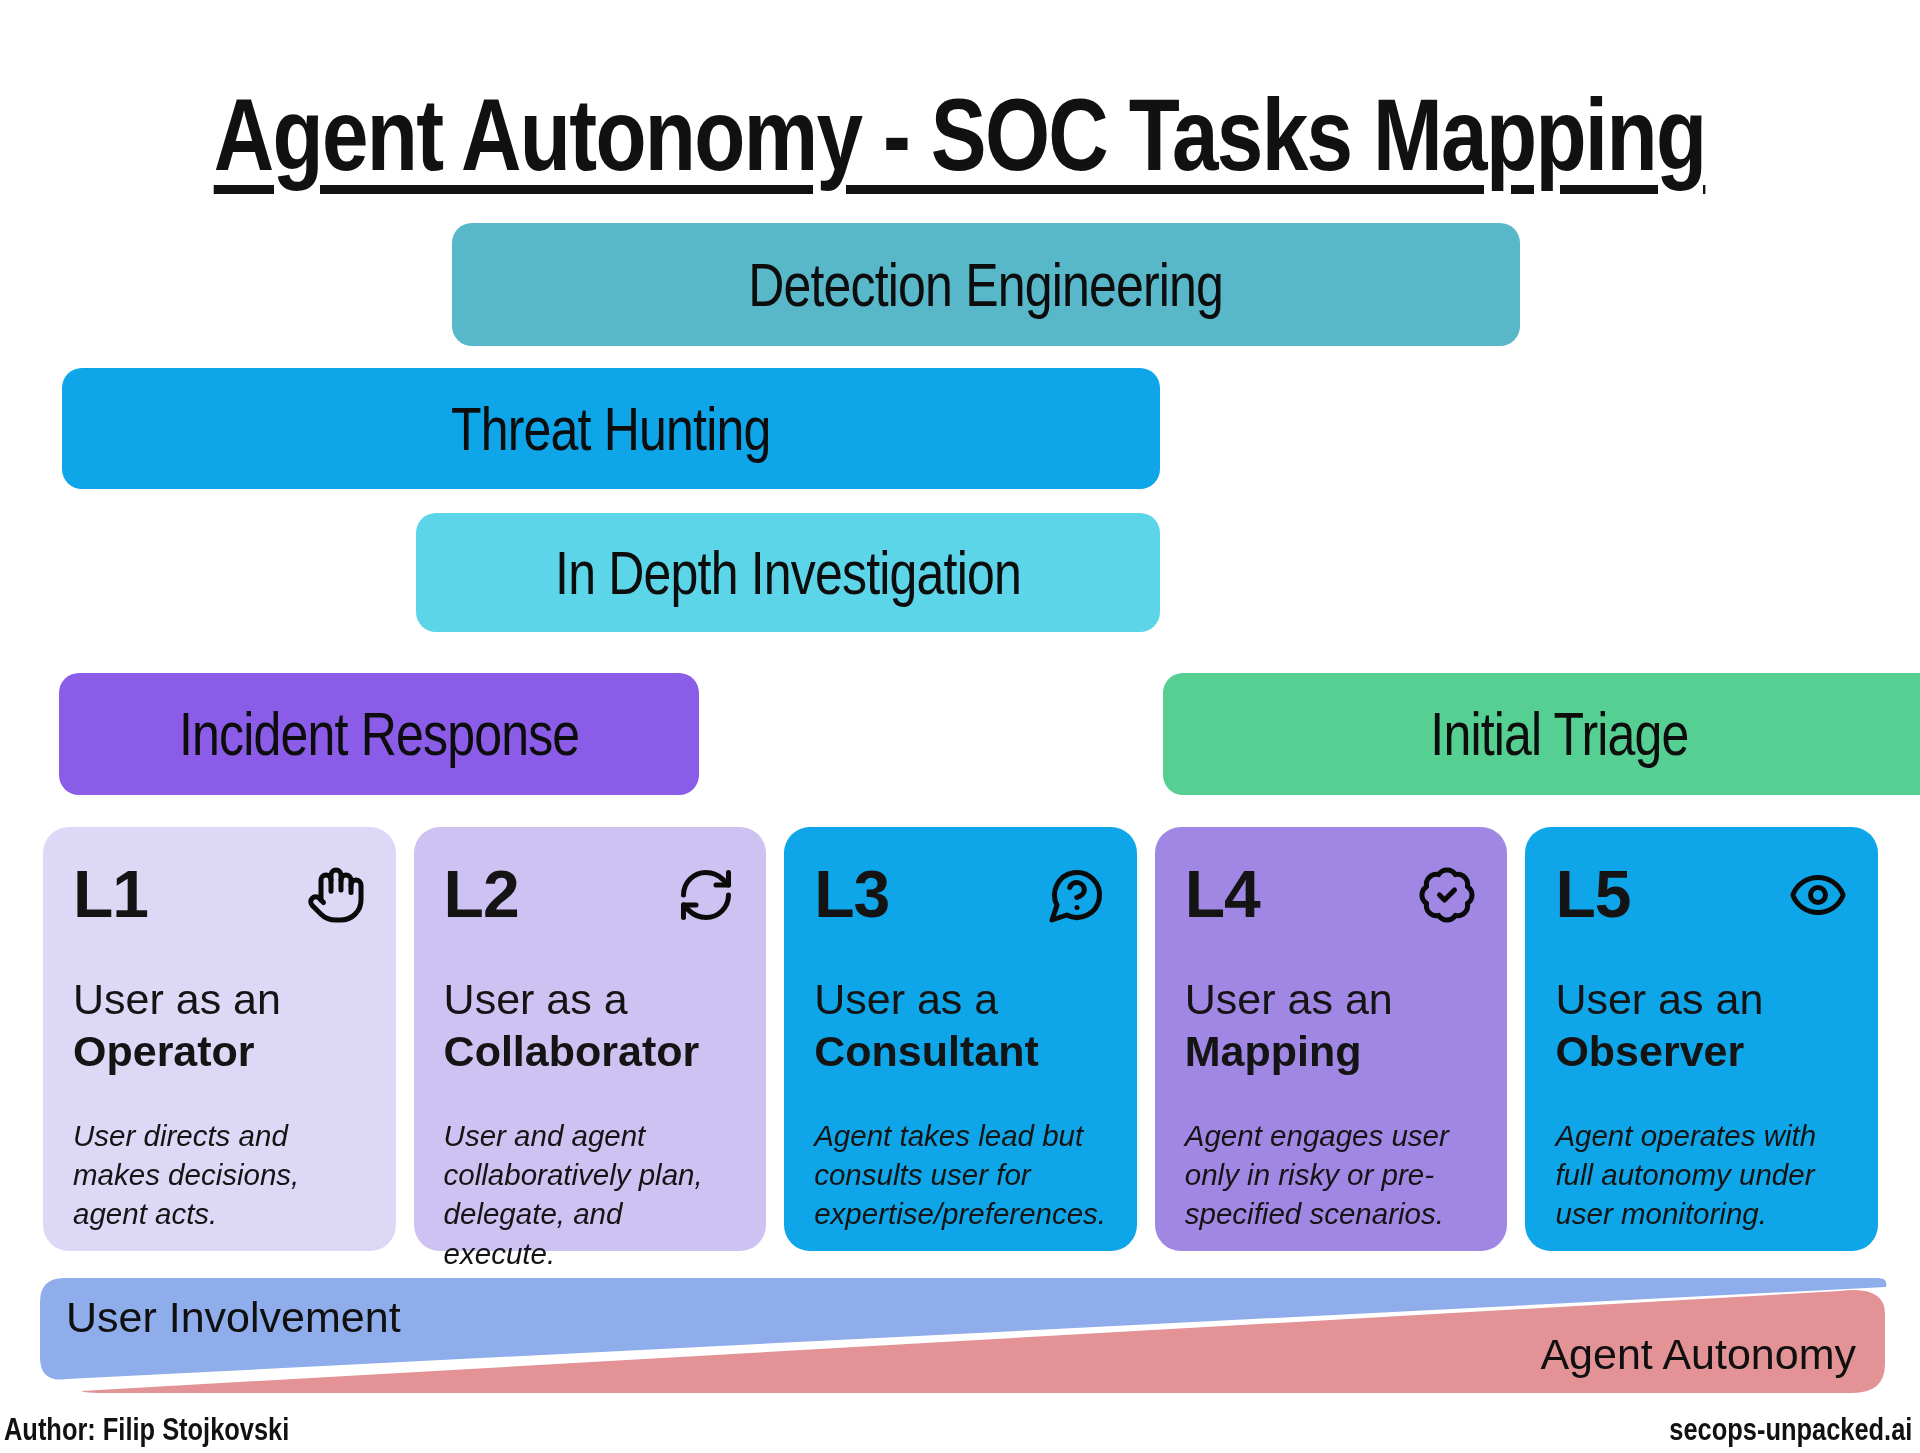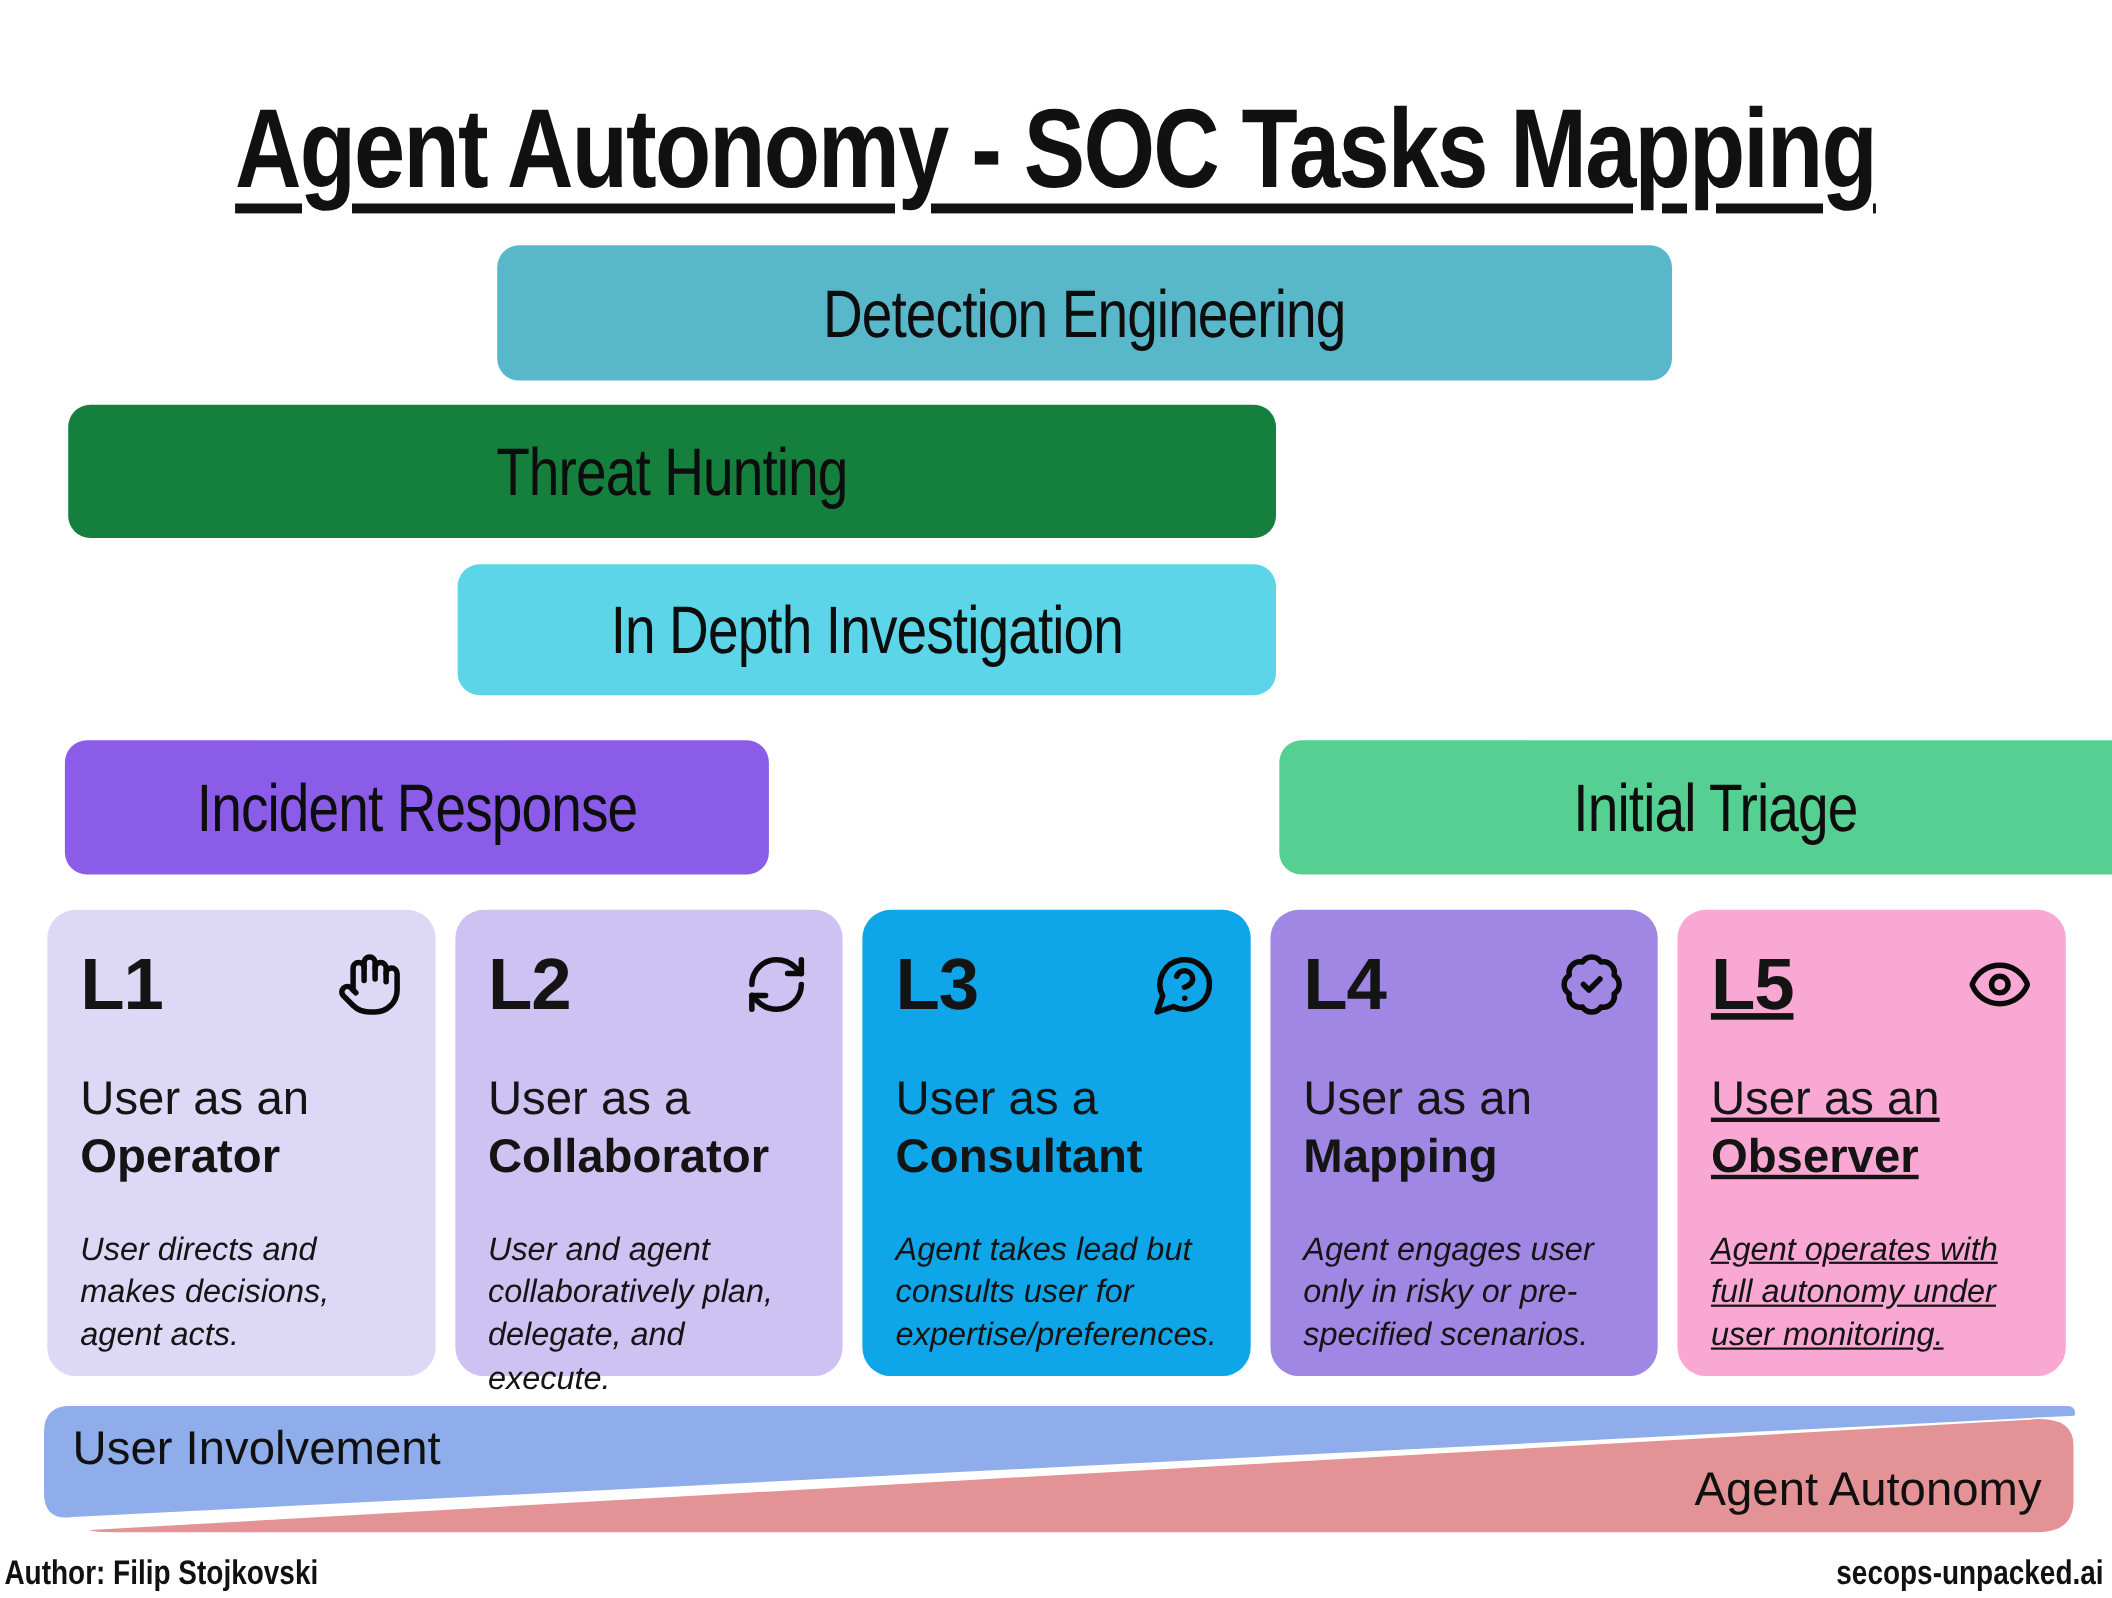--- a/index.html
+++ b/index.html
@@ -61,21 +61,21 @@
 </head>
 <body>
 
 <div class="canvas">
 
   <h1 class="title"><span class="condense">Agent Autonomy - SOC Tasks Mapping</span></h1>
 
   <div class="bar bar-detection" style="background: rgb(88, 184, 202);">
     <span class="condense">Detection Engineering</span>
   </div>
-  <div class="bar bar-threat" style="background: #15803d;">
+  <div class="bar bar-threat" style="background: #0ea5e9;">
     <span class="condense">Threat Hunting</span>
   </div>
   <div class="bar bar-indepth" style="background: rgb(91, 213, 231);">
     <span class="condense">In Depth Investigation</span>
   </div>
   <div class="bar bar-incident" style="background: rgb(138, 92, 232);">
     <span class="condense">Incident Response</span>
   </div>
   <div class="bar bar-triage" style="background: rgb(86, 208, 146);">
     <span class="condense">Initial Triage</span>
@@ -137,21 +137,21 @@
           <svg viewBox="0 0 24 24" fill="none" stroke="#0a0a0a" stroke-width="2" stroke-linecap="round" stroke-linejoin="round">
             <path d="M3.85 8.62a4 4 0 0 1 4.78-4.77 4 4 0 0 1 6.74 0 4 4 0 0 1 4.78 4.78 4 4 0 0 1 0 6.74 4 4 0 0 1-4.77 4.78 4 4 0 0 1-6.75 0 4 4 0 0 1-4.78-4.77 4 4 0 0 1 0-6.76Z"></path>
             <path d="m9 12 2 2 4-4"></path>
           </svg>
         </div>
       </div>
       <div class="role"><span>User as an</span><span class="role-name">Mapping</span></div>
       <div class="desc">Agent engages user only in risky or pre-specified scenarios.</div>
     </div>
 
-    <div class="card" style="background: #f9a8d4; text-decoration: underline;">
+    <div class="card" style="background: #0ea5e9;">
       <div class="card-head">
         <div class="level-id">L5</div>
         <div class="level-icon">
           <svg viewBox="0 0 24 24" fill="none" stroke="#0a0a0a" stroke-width="2" stroke-linecap="round" stroke-linejoin="round">
             <path d="M2.06 12.35a1 1 0 0 1 0-.7 10.75 10.75 0 0 1 19.88 0 1 1 0 0 1 0 .7 10.75 10.75 0 0 1-19.88 0"></path>
             <circle cx="12" cy="12" r="3"></circle>
           </svg>
         </div>
       </div>
       <div class="role"><span>User as an</span><span class="role-name">Observer</span></div>

